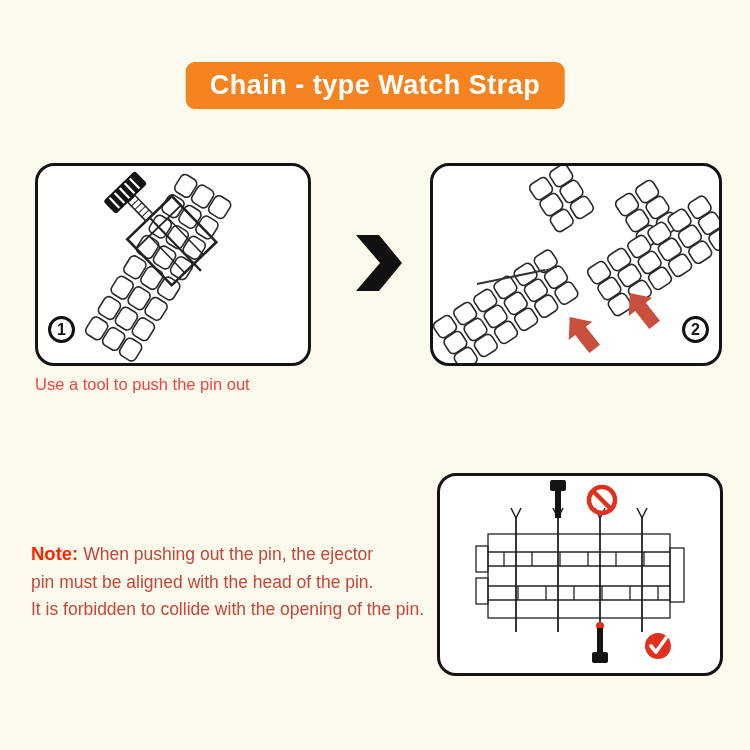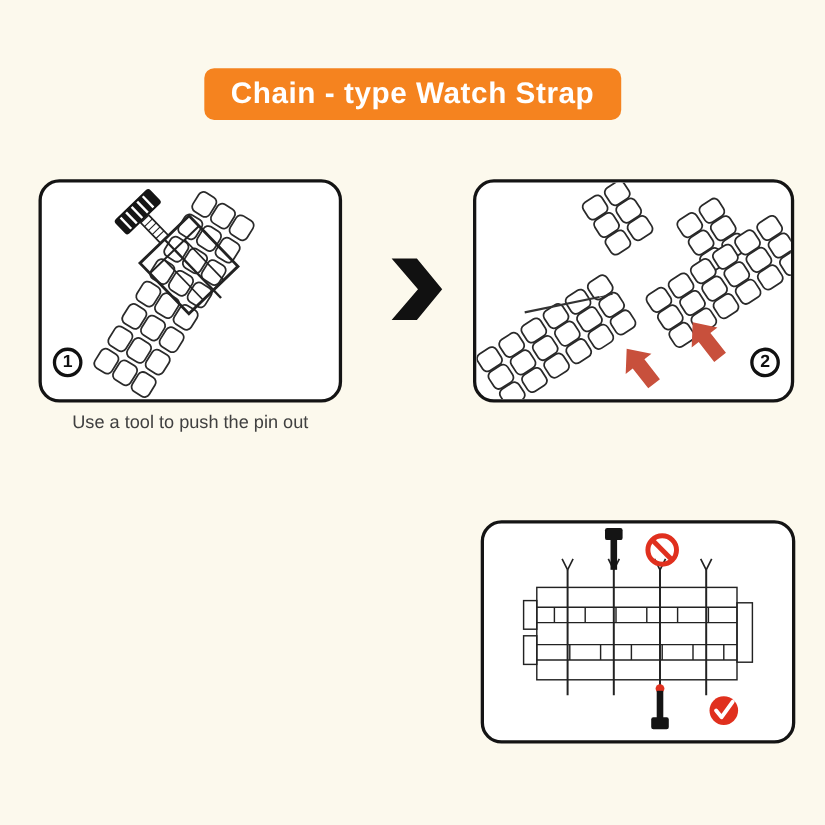--- a/index.html
+++ b/index.html
@@ -21,21 +21,21 @@
   #panel-note{left:437px;top:473px;width:286px;height:203px}
 
   .badge{position:absolute;width:27px;height:27px;border:3px solid #111;border-radius:50%;
          display:flex;align-items:center;justify-content:center;
          font-weight:bold;font-size:16px;line-height:1;background:#fff;z-index:2}
   #badge-1{left:10px;bottom:20px}
   #badge-2{right:10px;bottom:20px}
 
   .chevron{position:absolute;left:353px;top:233px}
 
-  .caption{position:absolute;text-align:center;font-size:16.5px;color:#404040}
+  .caption{position:absolute;font-size:16.5px;color:#ef4444}
   #caption-1{left:35px;top:375px;width:276px}
   #caption-2{left:430px;top:375px;width:292px;line-height:1.5}
 
   .note{position:absolute;left:31px;top:540px;width:414px;
         font-size:17.5px;line-height:1.55;color:var(--note-text,#C4473A)}
   .note .note-label{color:var(--note-label,#FF2400);font-weight:bold;font-size:18.5px}
 
   
   .lnk{fill:#fff;stroke:#2a2a2a;stroke-width:1.6}
   .ln{stroke:#222;fill:none}
@@ -164,20 +164,26 @@
     </svg>
     <div class="badge" id="badge-2">
       <span>2</span>
     </div>
   </div>
 
   <div class="caption" id="caption-1">
     <span>Use a tool to push the pin out</span>
   </div>
 
+  <div class="note">
+    <span class="note-label">Note:</span>
+    <span>When pushing out the pin, the ejector</span><br>
+    <span>pin must be aligned with the head of the pin.</span><br>
+    <span>It is forbidden to collide with the opening of the pin.</span>
+  </div>
 
   <div class="panel" id="panel-note">
     <svg width="280" height="197" viewBox="0 0 280 197">
 
       <g class="ln" stroke-width="1.3">
         <rect x="48" y="58" width="182" height="84"></rect>
         <rect x="36" y="70" width="12" height="26"></rect>
         <rect x="36" y="102" width="12" height="26"></rect>
         <rect x="230" y="72" width="14" height="54"></rect>
         <line x1="48" y1="76" x2="230" y2="76"></line>

